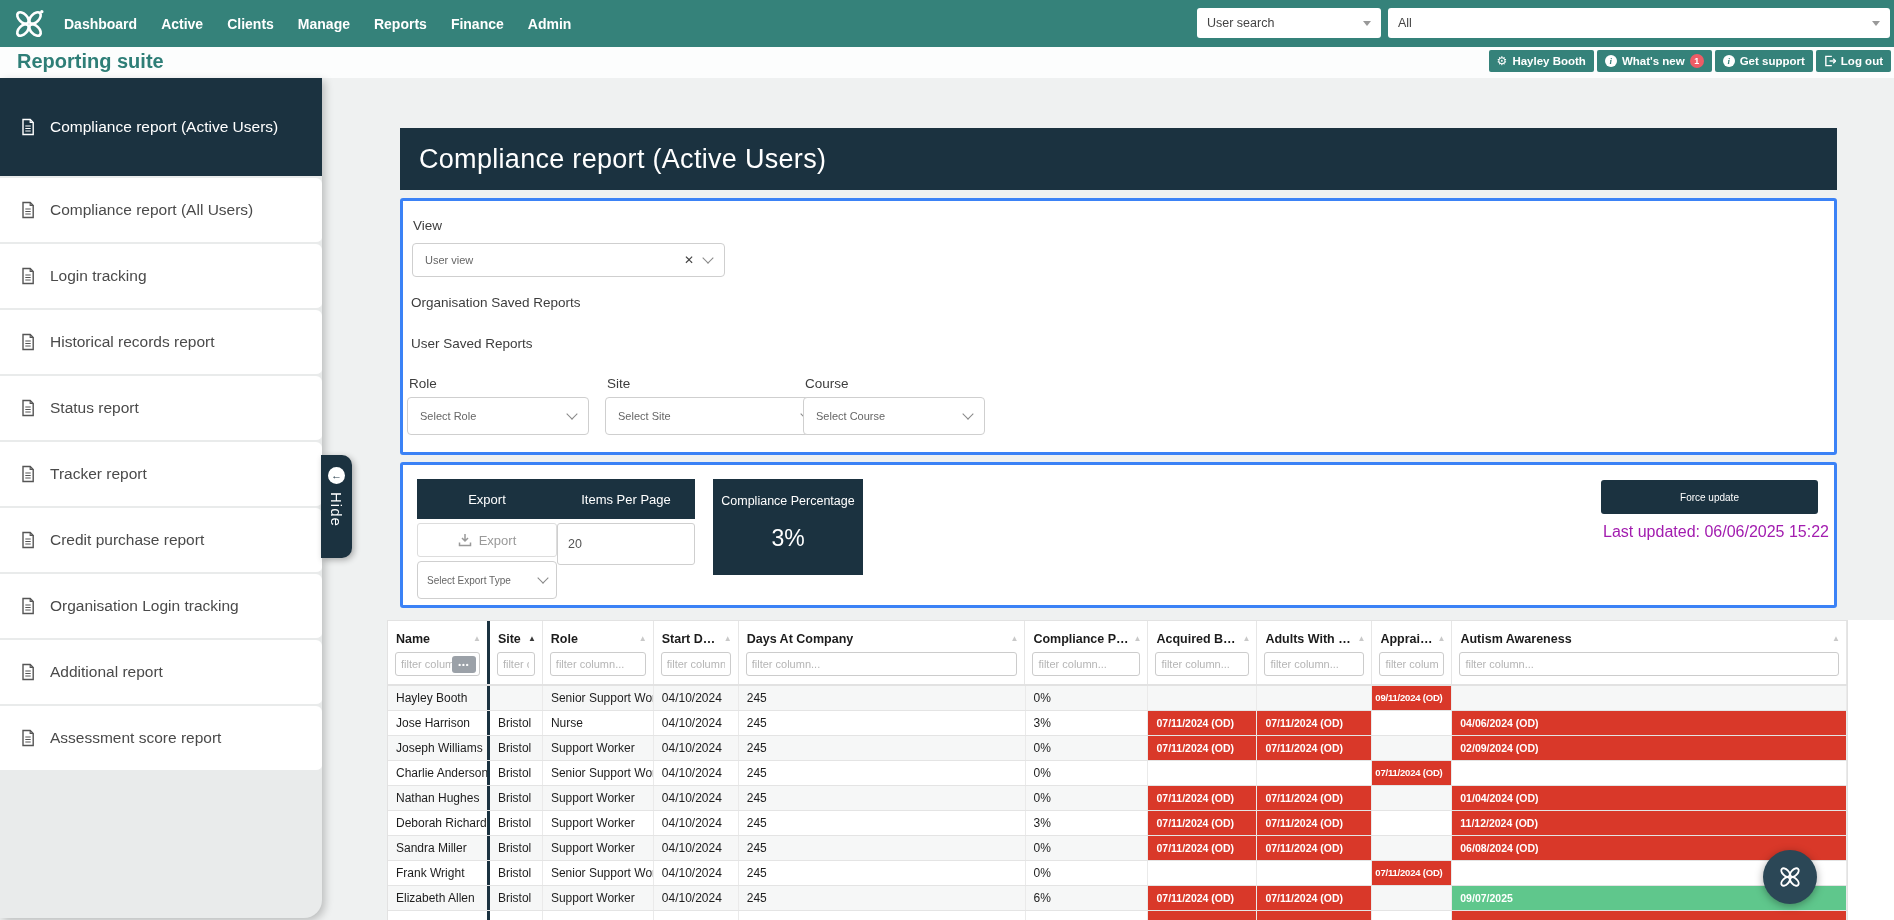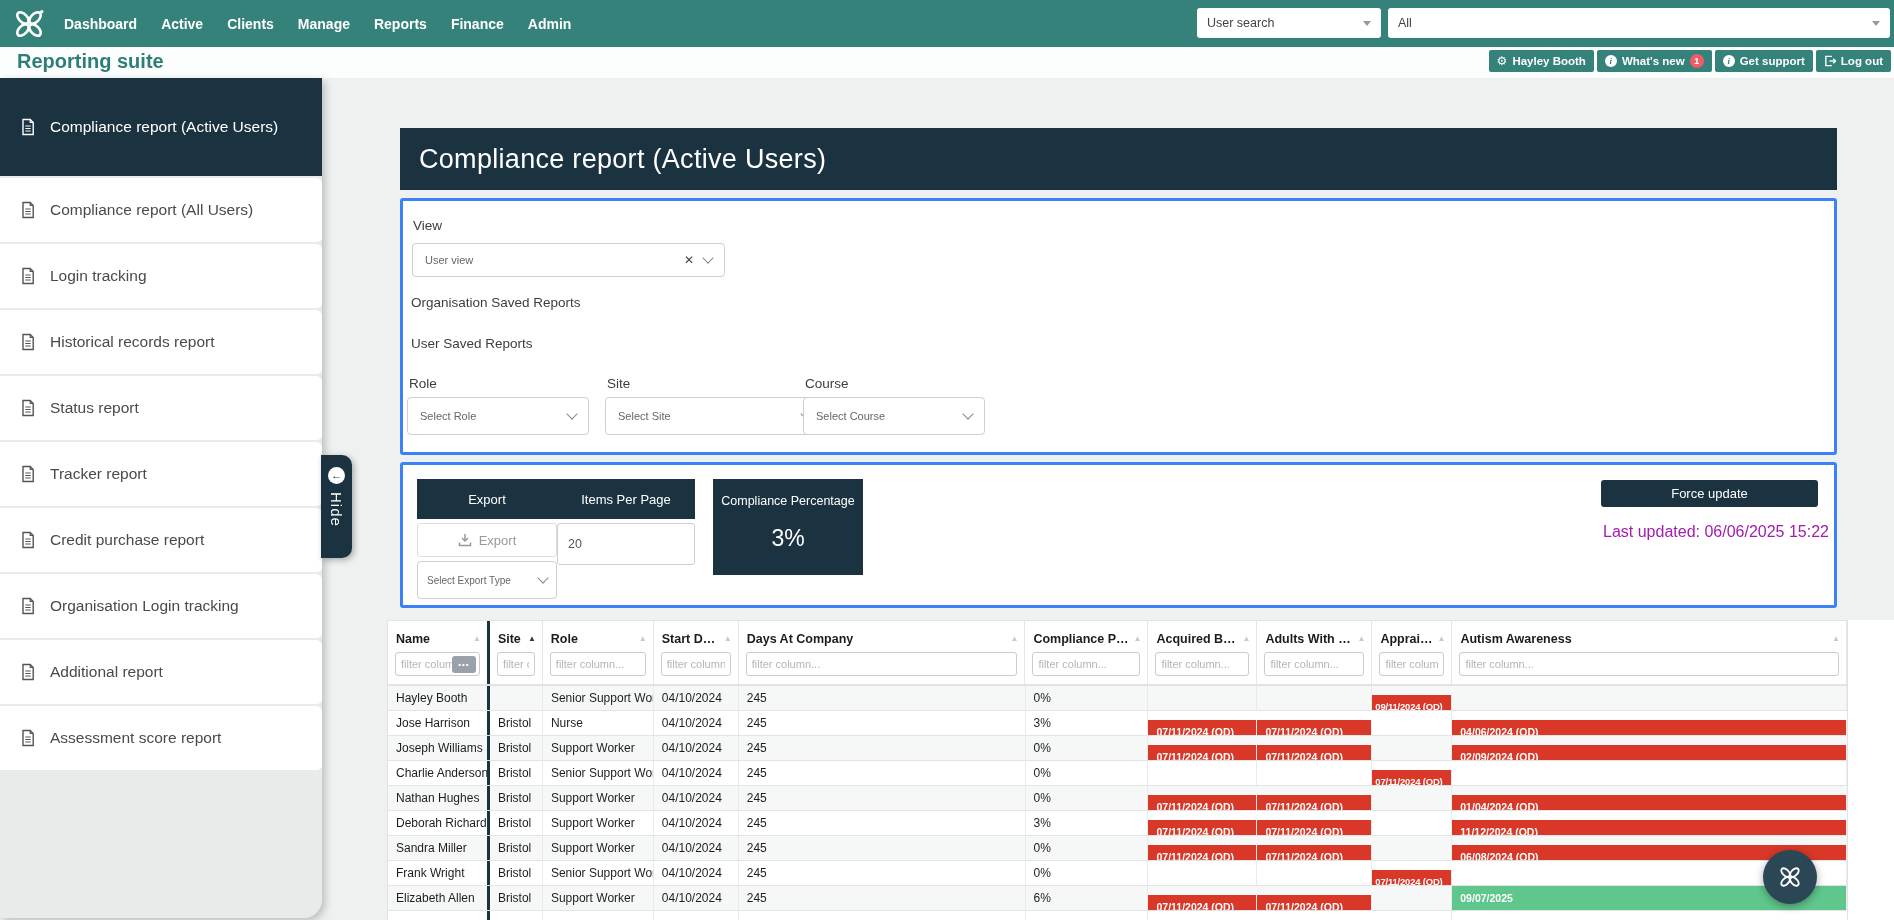--- a/index.html
+++ b/index.html
@@ -49,39 +49,39 @@
   .clear-x { margin-left:auto; font-size:12px; color:#444; cursor:pointer; }
 
   .card-head { position:absolute; background:#1B3240; color:#fff; font-size:13px; display:flex; align-items:center; justify-content:center; }
   .export-btn { position:absolute; left:14px; top:58px; width:140px; height:34px; border:1px solid #DDD; border-radius:3px; background:#fff; color:#9A9A9A; font-size:13px; display:flex; align-items:center; justify-content:center; gap:7px; cursor:pointer; }
   .export-select { left:14px; top:96px; width:140px; height:38px; font-size:10px; padding:0 9px; }
   .export-select .chev { margin-left:auto; }
   .ipp-input { position:absolute; left:154px; top:58px; width:138px; height:42px; border:1px solid #CFCFCF; border-radius:3px; font-size:12.5px; color:#555; padding:0 10px; font-family:inherit; }
   .comp-box { position:absolute; left:310px; top:14px; width:150px; height:96px; background:#1B3240; color:#fff; text-align:center; }
   .comp-box .h { font-size:12.5px; margin-top:15px; }
   .comp-box .v { font-size:23px; font-weight:500; margin-top:17px; }
-  .force-btn { position:absolute; left:1198px; top:15px; width:217px; height:27px; background:#1B3240; color:#fff; font-size:13px; border-radius:3px; display:flex; align-items:center; justify-content:center; cursor:pointer; }
+  .force-btn { position:absolute; left:1198px; top:15px; width:217px; height:34px; background:#1B3240; color:#fff; font-size:10px; border-radius:3px; display:flex; align-items:center; justify-content:center; cursor:pointer; }
   .last-upd { position:absolute; left:1200px; top:58px; font-size:16px; color:#a21caf; }
 
   
   .table { position:absolute; left:387px; top:620px; width:1461px; background:#fff; border:1px solid #E2E2E2; border-bottom:none; }
   .thead { display:flex; border-bottom:2px solid #E2E2E2; background:#fff; }
   .th { border-right:1px solid #E6E6E6; padding-top:7px; }
   .th .lab { display:flex; align-items:center; padding:0 6px 0 8px; height:21px; font-size:12.5px; font-weight:700; color:#1C1C1C; white-space:nowrap; overflow:hidden; }
   .th .lab .txt { overflow:hidden; text-overflow:ellipsis; }
   .sort { margin-left:auto; padding-left:4px; font-size:8px; color:#C9C9C9; flex:none; }
   .sort.on { color:#3A3A3A; }
   .fwrap { position:relative; padding:3px 7px 8px 7px; }
   .fwrap input { width:100%; height:24px; border:1px solid #CCC; border-radius:3px; font-size:11px; padding:0 5px; color:#444; font-family:inherit; }
   .fwrap input::placeholder { color:#B5B5B5; }
   .fmenu { position:absolute; right:11px; top:7px; width:24px; height:17px; background:#9BA1A8; border-radius:3px; color:#fff; font-size:8px; font-weight:700; letter-spacing:1px; display:flex; align-items:center; justify-content:center; cursor:pointer; }
   .tbody .tr { display:flex; height:25px; border-bottom:1px solid #E4E4E4; background:#fff; }
   .tbody .tr.odd { background:#F6F7F7; }
   .td { border-right:1px solid #EAEAEA; font-size:12px; line-height:24px; padding-left:8px; color:#1D1D1D; white-space:nowrap; overflow:hidden; }
-  .td.red   { background:#D93829; color:#fff; font-weight:700; font-size:10.5px;margin-top:9px; }
+  .td.red   { background:#D93829; color:#fff; font-weight:700; font-size:10.5px; }
   .td.green { background:#5FC78C; color:#fff; font-weight:700; font-size:10.5px; }
   .c0{width:102px;} .c1{width:53px;} .c2{width:111px;} .c3{width:85px;} .c4{width:287px;}
   .c5{width:123px;} .c6{width:109px;} .c7{width:115px;} .c8{width:80px;} .c9{width:395px;}
   .c8.red { font-size:9.5px; padding-left:3px; letter-spacing:-.2px; }
   .frozen { border-right:3px solid #1B3240 !important; }
   .overflow-col { position:absolute; left:1847px; top:620px; width:47px; height:300px; background:#fff; border-left:1px solid #E2E2E2; }
 
   
   .float-btn { position:absolute; left:1763px; top:850px; width:54px; height:54px; background:#2B4756; border-radius:50%; box-shadow:0 2px 8px rgba(0,0,0,.35); display:flex; align-items:center; justify-content:center; cursor:pointer; z-index:5; }
 </style>

